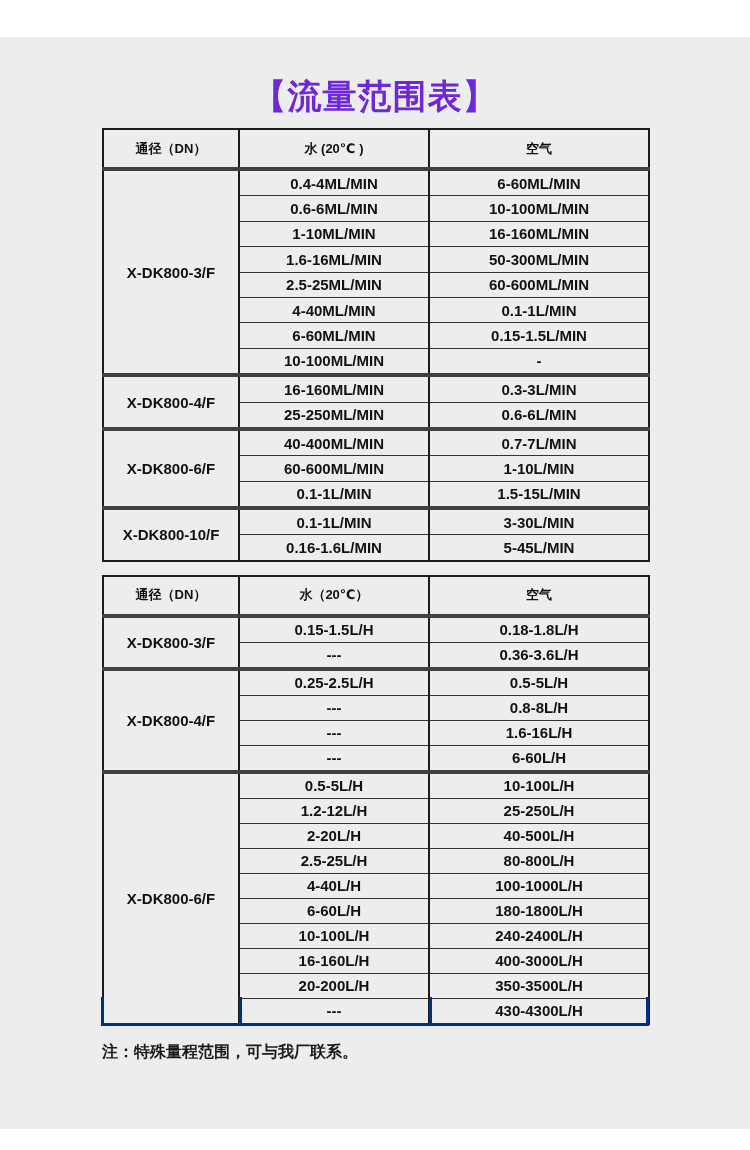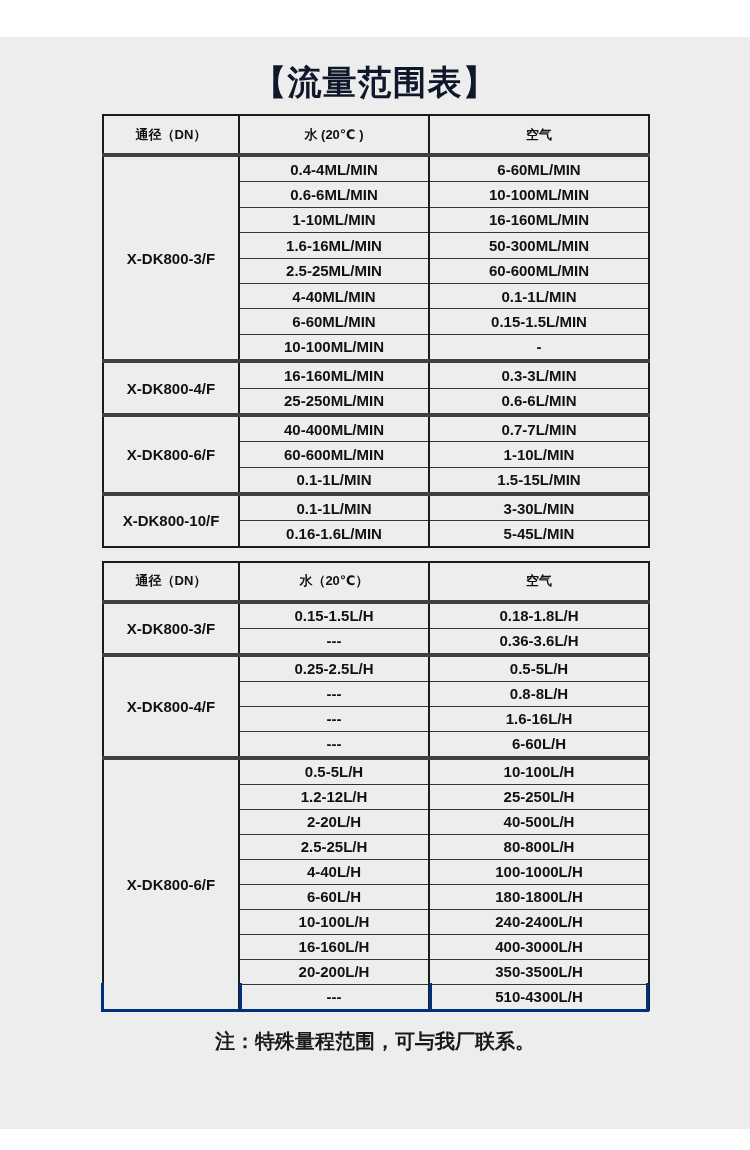--- a/index.html
+++ b/index.html
@@ -22,25 +22,25 @@
     left: 0;
     width: 750px;
     height: 1092px;
     background: #ededed;
   }
   .content {
     width: 546px;
     margin: 0 auto;
   }
   .page-title {
-    padding-top: 22px;
+    padding-top: 36px;
     text-align: center;
     font-size: 34px;
     font-weight: 700;
-    color: #0f172a;
+    color: #6d28d9;
     letter-spacing: 1px;
     line-height: 46px;
   }
   .table-wrap {
     position: relative;
     width: 546px;
   }
   .table-wrap.t1 { margin-top: 9px; }
   .table-wrap.t2 { margin-top: 13px; }
   table {
@@ -88,24 +88,24 @@
     position: absolute;
     top: 0;
     bottom: 0;
     width: 3px;
     background: #003080;
   }
   .hl-v.v1 { left: 135px; }
   .hl-v.v2 { left: 325px; }
   .note {
     margin-top: 17px;
-    font-size: 20px;
+    font-size: 16px;
     font-weight: 700;
     color: #1a1a1a;
-    text-align: center;
+    text-align: left;
   }
 </style>
 </head>
 <body>
 
 <div class="canvas">
   <div class="gray-band">
     <div class="content">
 
       <div class="page-title">【流量范围表】</div>
@@ -266,21 +266,21 @@
               <tr>
                 <td>16-160L/H</td>
                 <td>400-3000L/H</td>
               </tr>
               <tr>
                 <td>20-200L/H</td>
                 <td>350-3500L/H</td>
               </tr>
               <tr>
                 <td>---</td>
-                <td>510-4300L/H</td>
+                <td>430-4300L/H</td>
               </tr>
             </tbody>
         </table>
         <div class="hl-overlay">
           <div class="hl-v v1"></div>
           <div class="hl-v v2"></div>
         </div>
       </div>
 
       <div class="note">注：特殊量程范围，可与我厂联系。</div>

